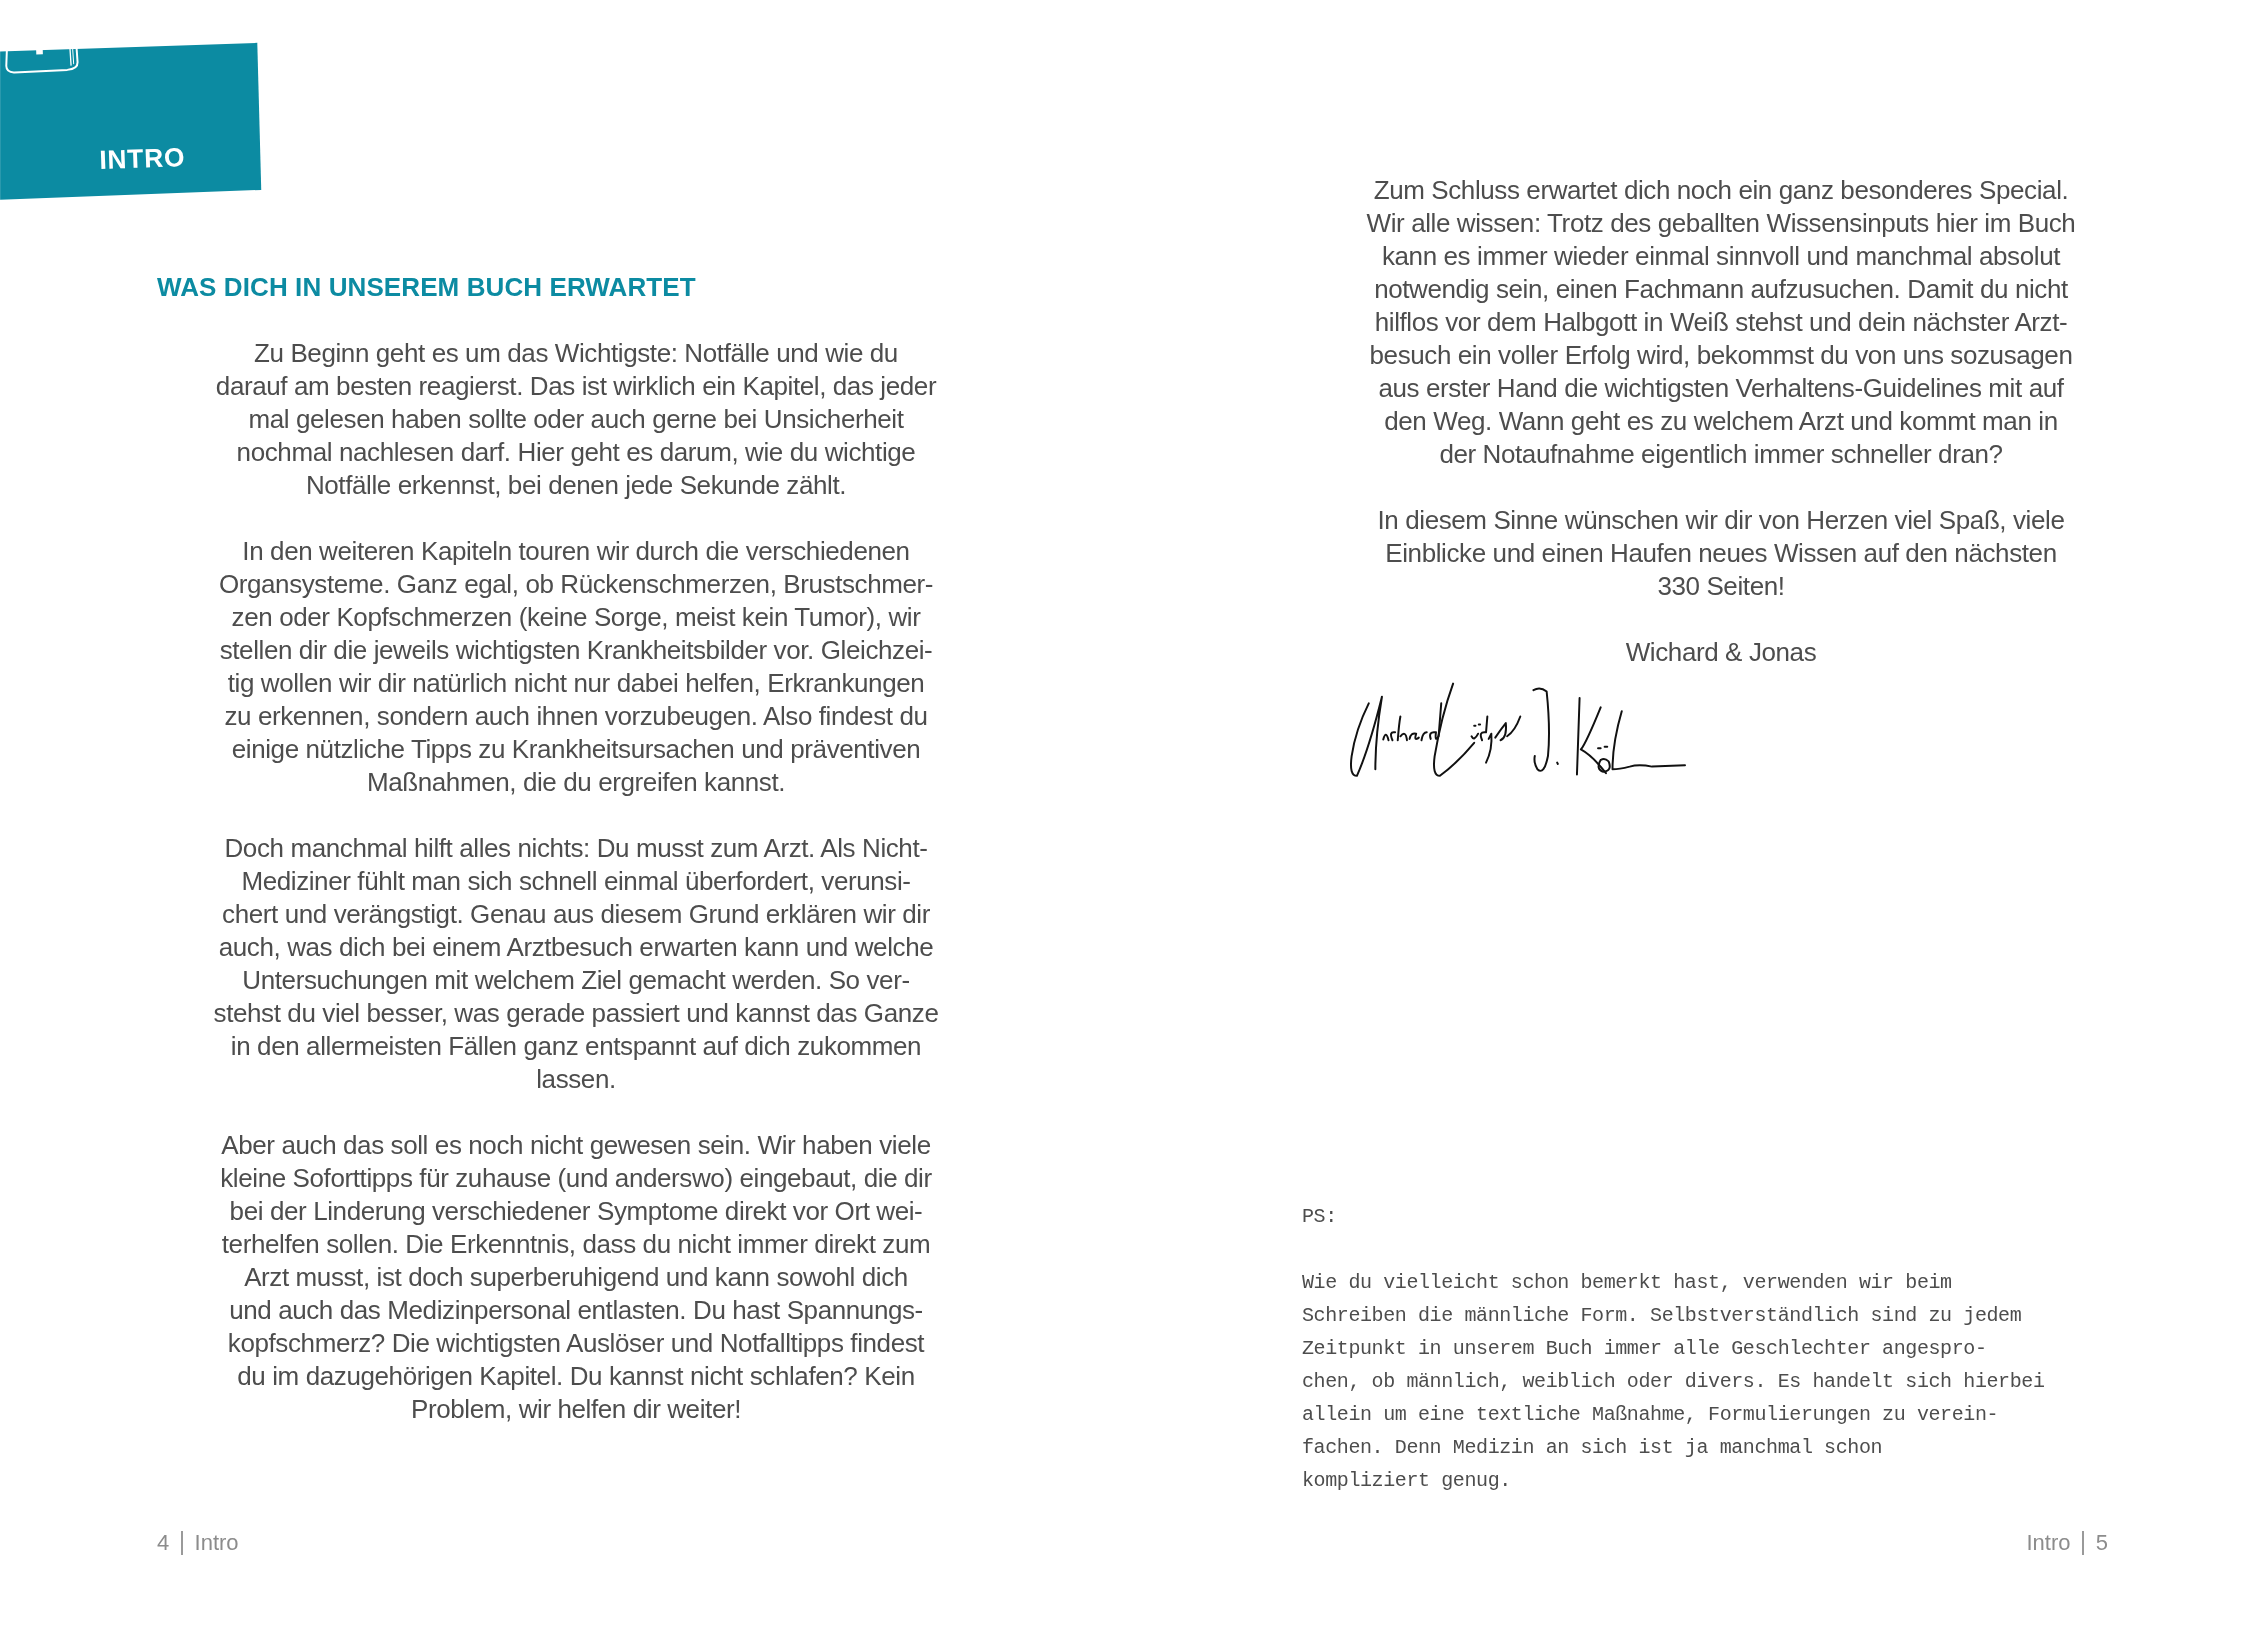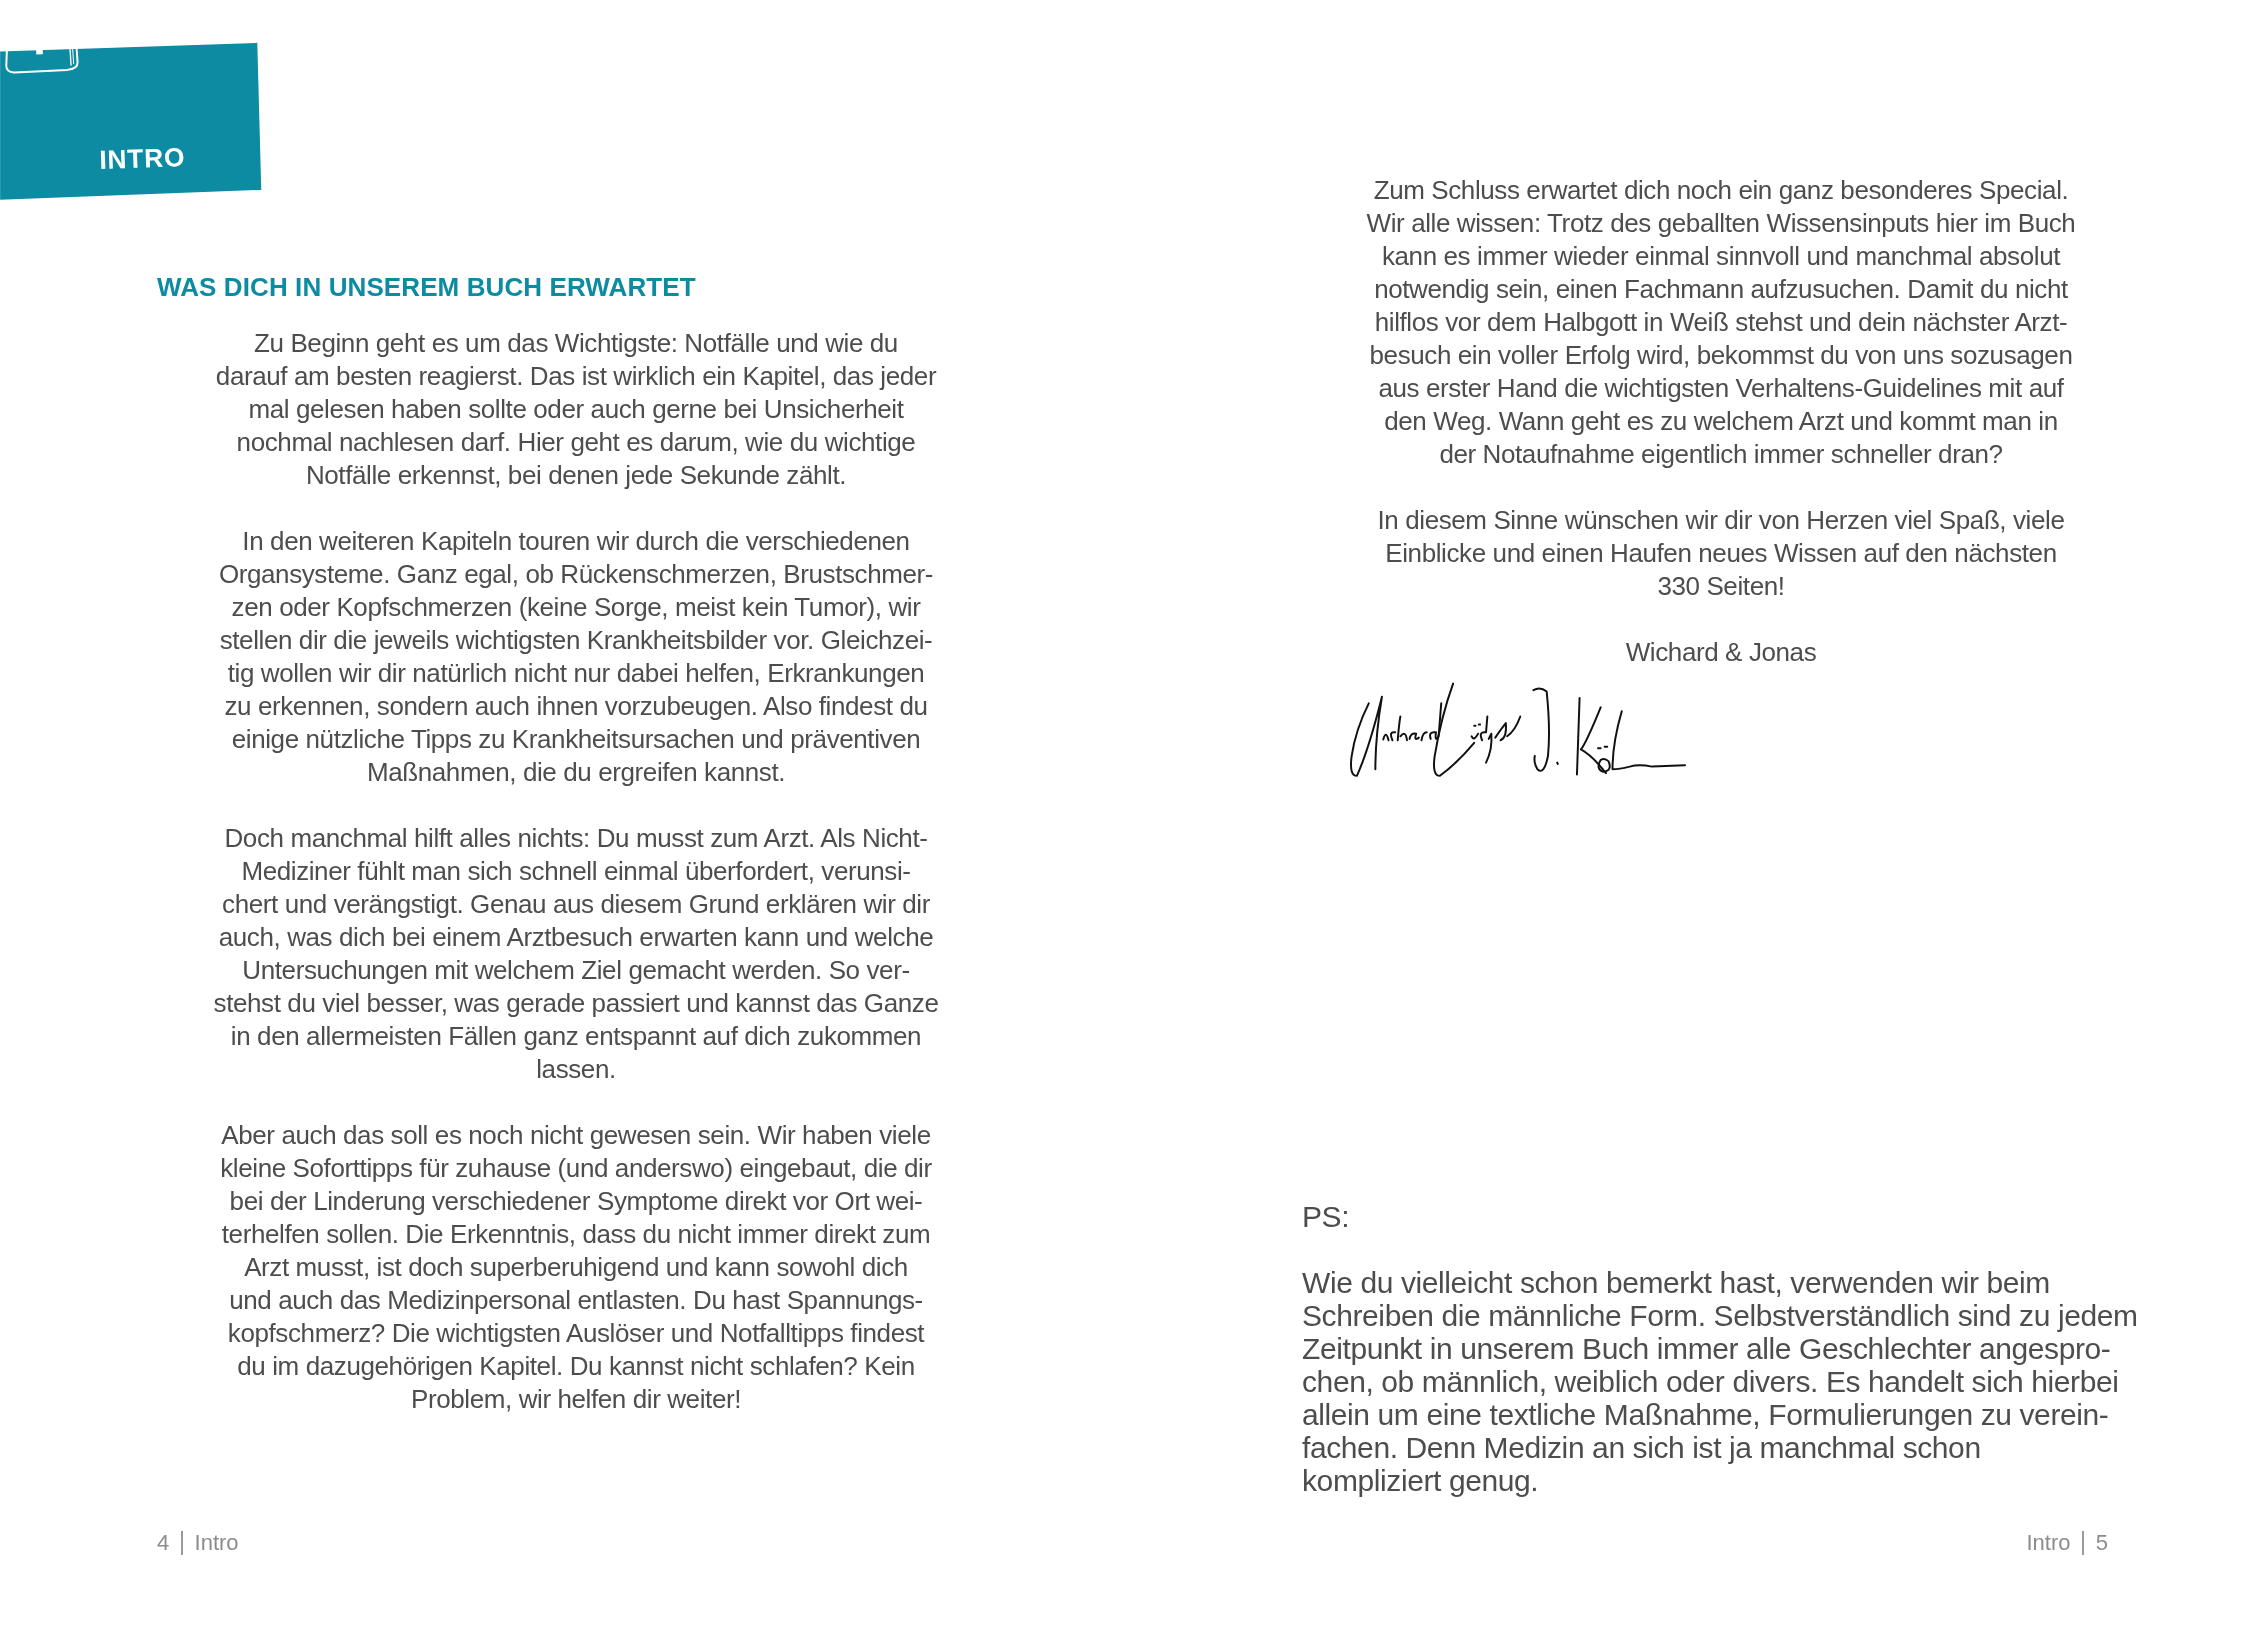--- a/index.html
+++ b/index.html
@@ -6,26 +6,26 @@
   body { width: 2261px; height: 1637px; position: relative; overflow: hidden;
          font-family: "Liberation Sans", "DejaVu Sans", sans-serif; color: #4a4a4a; }
   .banner { position: absolute; left: 0; top: 0; width: 264px; height: 211px; }
   .banner svg { position: absolute; left: 0; top: 0; }
   .banner-label { position: absolute; left: 99px; top: 145px; font-size: 26.4px; font-weight: bold;
                   color: #ffffff; letter-spacing: 0.7px; transform: rotate(-2deg); transform-origin: left top; }
   .bag-icon { position: absolute; left: 95px; top: 63px; width: 86px; height: 76px; transform: rotate(-2deg); }
   .col { position: absolute; width: 838px; font-size: 26px; line-height: 33px; color: #4d4d4d; }
   .col.left { left: 157px; top: 271px; }
   .col.right { left: 1302px; top: 174px; }
-  .heading { color: #0c8ba2; font-weight: bold; font-size: 26px; line-height: 33px; margin: 0 0 23px 0; letter-spacing: 0.1px; }
+  .heading { color: #0c8ba2; font-weight: bold; font-size: 26px; line-height: 33px; margin: 0 0 33px 0; letter-spacing: 0.1px; }
   .para { margin: 0 0 33px 0; white-space: pre-line; letter-spacing: -0.4px; text-align: center; }
   .para.tight { margin-bottom: 0; margin-top: 12px; }
   .signature { display: block; width: 462px; height: 112px; margin: 8px 0 0 40px; }
-  .ps-block { position: absolute; left: 1302px; top: 1167px; width: 838px; font-size: 30px; line-height: 33px;
-              color: #4d4d4d; white-space: pre-line; letter-spacing: -0.4px; }
+  .ps-block { position: absolute; left: 1302px; top: 1167px; width: 838px; font-size: 20px; line-height: 33px;
+              color: #4d4d4d; white-space: pre-line; letter-spacing: -0.4px; font-family: Liberation Mono, monospace; }
   .footer { position: absolute; top: 1530px; font-size: 22px; color: #8c8c8c; display: flex; align-items: center; gap: 12px; }
   .footer.left { left: 157px; }
   .footer.right { right: 153px; }
   .footer .sep { display: inline-block; width: 1.3px; height: 24px; background: #9a9a9a; }
 </style>
 </head>
 <body>
 
 <div class="banner">
   <svg width="264" height="211" viewBox="0 0 400 320">

